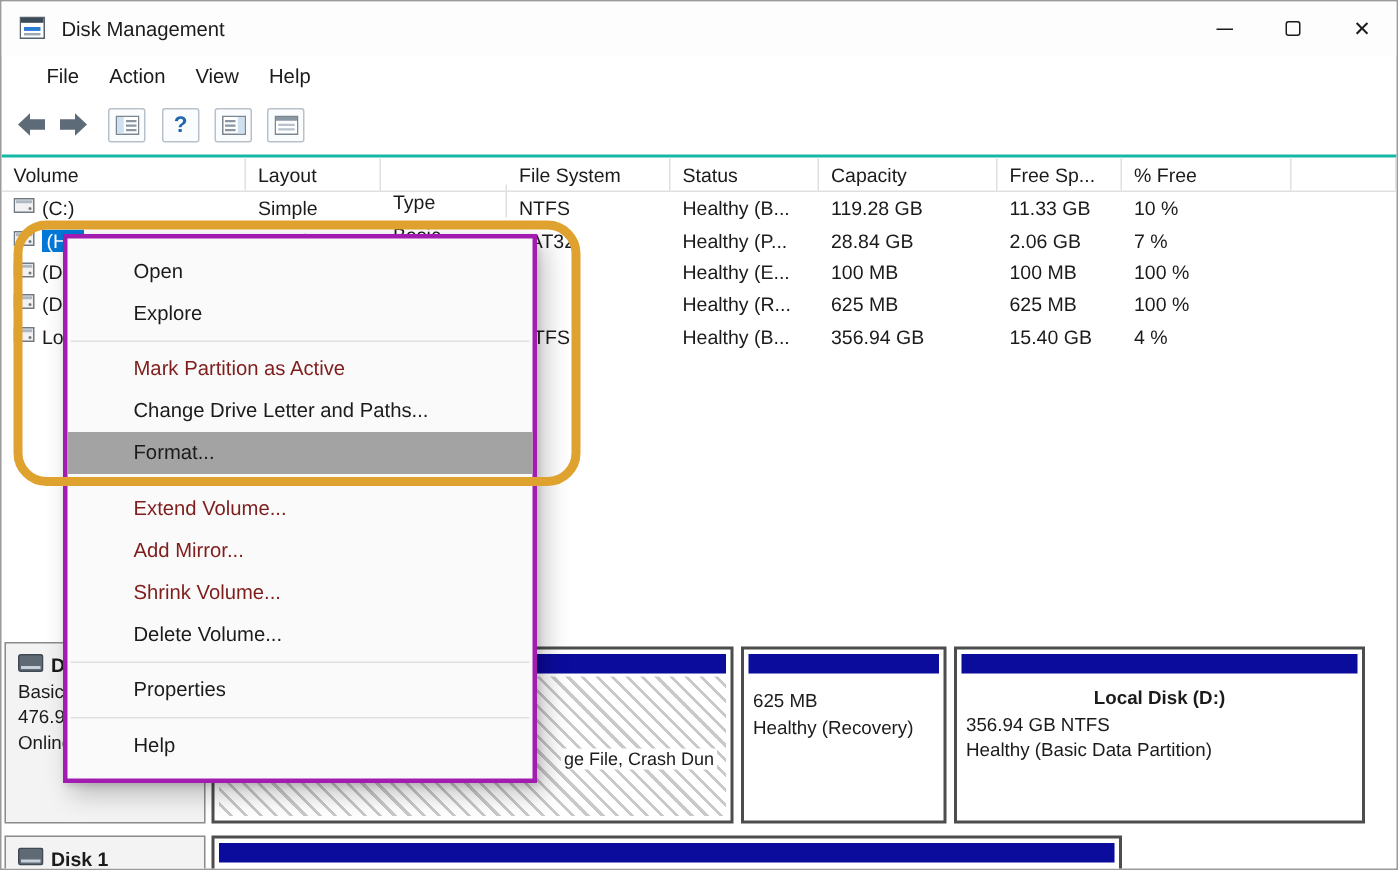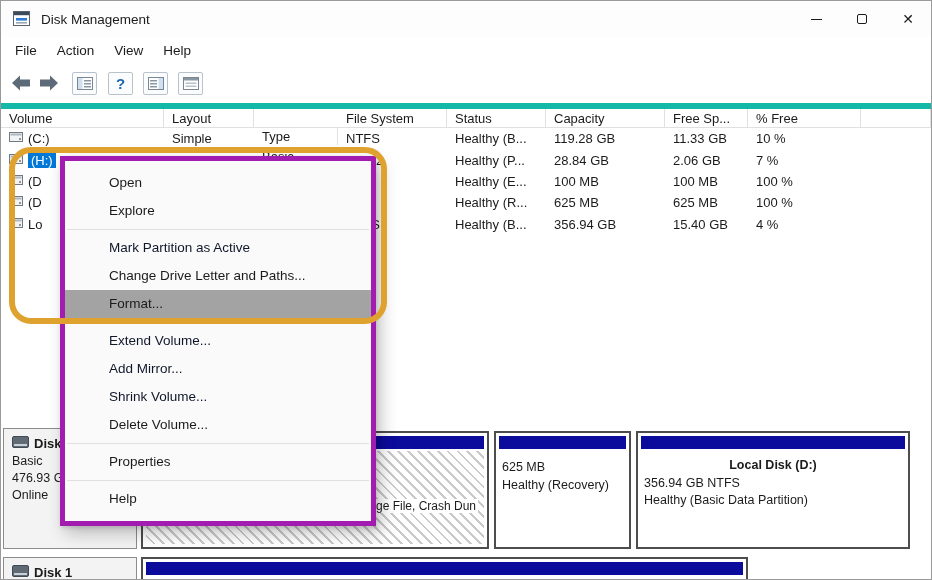--- a/index.html
+++ b/index.html
@@ -12,54 +12,54 @@
   
   .titlebar { position:absolute; top:0; left:0; right:0; height:36px; display:flex; align-items:center; background:#fdfdfd; }
   .titlebar .app-icon { margin-left:12px; display:flex; }
   .titlebar .title { margin-left:10px; font-size:13.5px; }
   .win-controls { position:absolute; right:0; top:0; height:36px; display:flex; }
   .win-btn { width:46px; height:36px; display:flex; align-items:center; justify-content:center; cursor:default; }
   .glyph-min { width:11px; height:1px; background:#1b1b1b; }
   .glyph-max { width:10px; height:10px; border:1.2px solid #1b1b1b; border-radius:2px; }
   .glyph-close { font-size:14px; line-height:1; }
   
-  .menubar { position:absolute; top:36px; left:0; right:0; height:27px; display:flex; align-items:center; padding-left:4px; font-size:13.5px; }
+  .menubar { position:absolute; top:36px; left:0; right:0; height:27px; display:flex; align-items:center; padding-left:20px; font-size:13.5px; }
   .menu-item { padding:4px 10px; }
   
   .toolbar { position:absolute; top:63px; left:0; right:0; height:39px; display:flex; align-items:center; }
   .tb-arrow { position:absolute; top:8px; width:24px; height:22px; display:flex; align-items:center; justify-content:center; }
   .tb-btn { position:absolute; top:8px; width:25px; height:23px; border:1px solid #b9c2cb; border-radius:2px; background:#fbfcfd; display:flex; align-items:center; justify-content:center; }
   .help-q { color:#1f66b0; font-weight:bold; font-size:15px; }
   
   .vol-table { position:absolute; top:102px; left:0; right:0; }
-  .thead { display:flex; height:25px; border-top:6px solid #14b8a6; border-bottom:1px solid #e0e0e0; align-items:center; }
+  .thead { display:flex; height:25px; border-top:2px solid #14b8a6; border-bottom:1px solid #e0e0e0; align-items:center; }
   .thead .cell { border-right:1px solid #e0e0e0; height:100%; display:flex; align-items:center; }
   .cell { padding-left:8px; overflow:hidden; white-space:nowrap; }
   .c0{width:163px;} .c1{width:90px;} .c2{width:84px;margin-top:36px;} .c3{width:109px;}
   .c4{width:99px;} .c5{width:119px;} .c6{width:83px;} .c7{width:113px;} .cf{flex:1;}
   .trow { display:flex; height:21.4px; align-items:center; }
   .vol-cell { display:flex; align-items:center; gap:4px; }
   .sel { background:#0078D7; color:#fff; padding:0 3px; }
   
   .disk-label { position:absolute; left:2px; width:134px; background:#f3f3f3; border:1px solid #8c8c8c; padding:7px 8px; }
   .disk-label .dname { display:flex; align-items:center; gap:5px; font-weight:bold; font-size:13px; }
   .disk-label .dline { margin-top:3.5px; font-size:12.5px; line-height:13.5px; }
   .part { position:absolute; top:430px; height:118px; background:#fff; border:2px solid #4d4d4d; }
   .part .bar { height:13px; margin:3px 3px 0 3px; }
   .part .plines { padding:10px 6px 0 6px; font-size:12.5px; line-height:17.5px; white-space:nowrap; }
   .part .ptitle { font-weight:bold;text-align:center; }
   .hatch-area { position:absolute; left:3px; right:3px; top:18px; bottom:3px;
     background:repeating-linear-gradient(45deg,#ffffff 0px,#ffffff 5px,#c9c9c9 5px,#c9c9c9 7px); }
   .frag { position:absolute; left:228px; top:48px; background:#fff; padding:0 2px; font-size:12px; white-space:nowrap; }
   
-  .context-menu { position:absolute; left:59px; top:155px; width:316px; background:#fafafa;
-    border:5px solid #a21caf; padding:8px 0; z-index:10;
+  .context-menu { position:absolute; left:41px; top:155px; width:316px; background:#fafafa;
+    border:3px solid #a21caf; padding:8px 0; z-index:10;
     box-shadow:5px 7px 16px rgba(0,0,0,0.24), 1px 2px 4px rgba(0,0,0,0.12); }
   .menu-row { height:28px; line-height:28px; padding-left:44px; font-size:13.5px; color:#1b1b1b; white-space:nowrap; }
-  .menu-row.disabled { color:#0f172a; }
+  .menu-row.disabled { color:#7f1d1d; }
   .menu-row.highlighted { background:#a3a3a3; }
   .menu-sep { height:1px; background:#e0e0e0; margin:4px 2px; }
   
   .annotation { position:absolute; left:8px; top:146px; width:378px; height:177px;
     border:6px solid #DFA22E; border-radius:22px; z-index:20; pointer-events:none; }
 </style>
 </head>
 <body>
 
 <div class="window">

